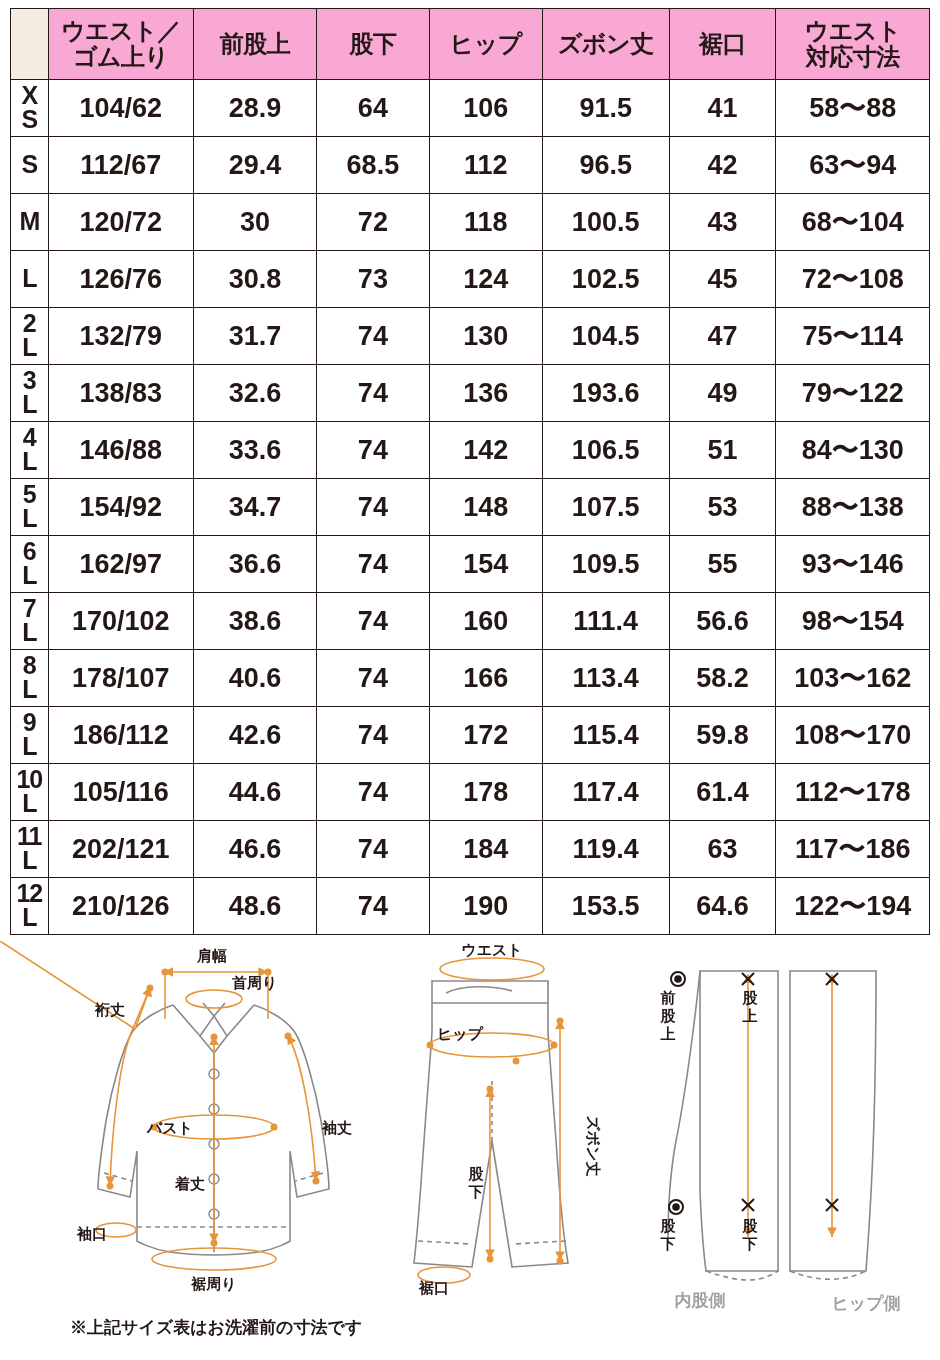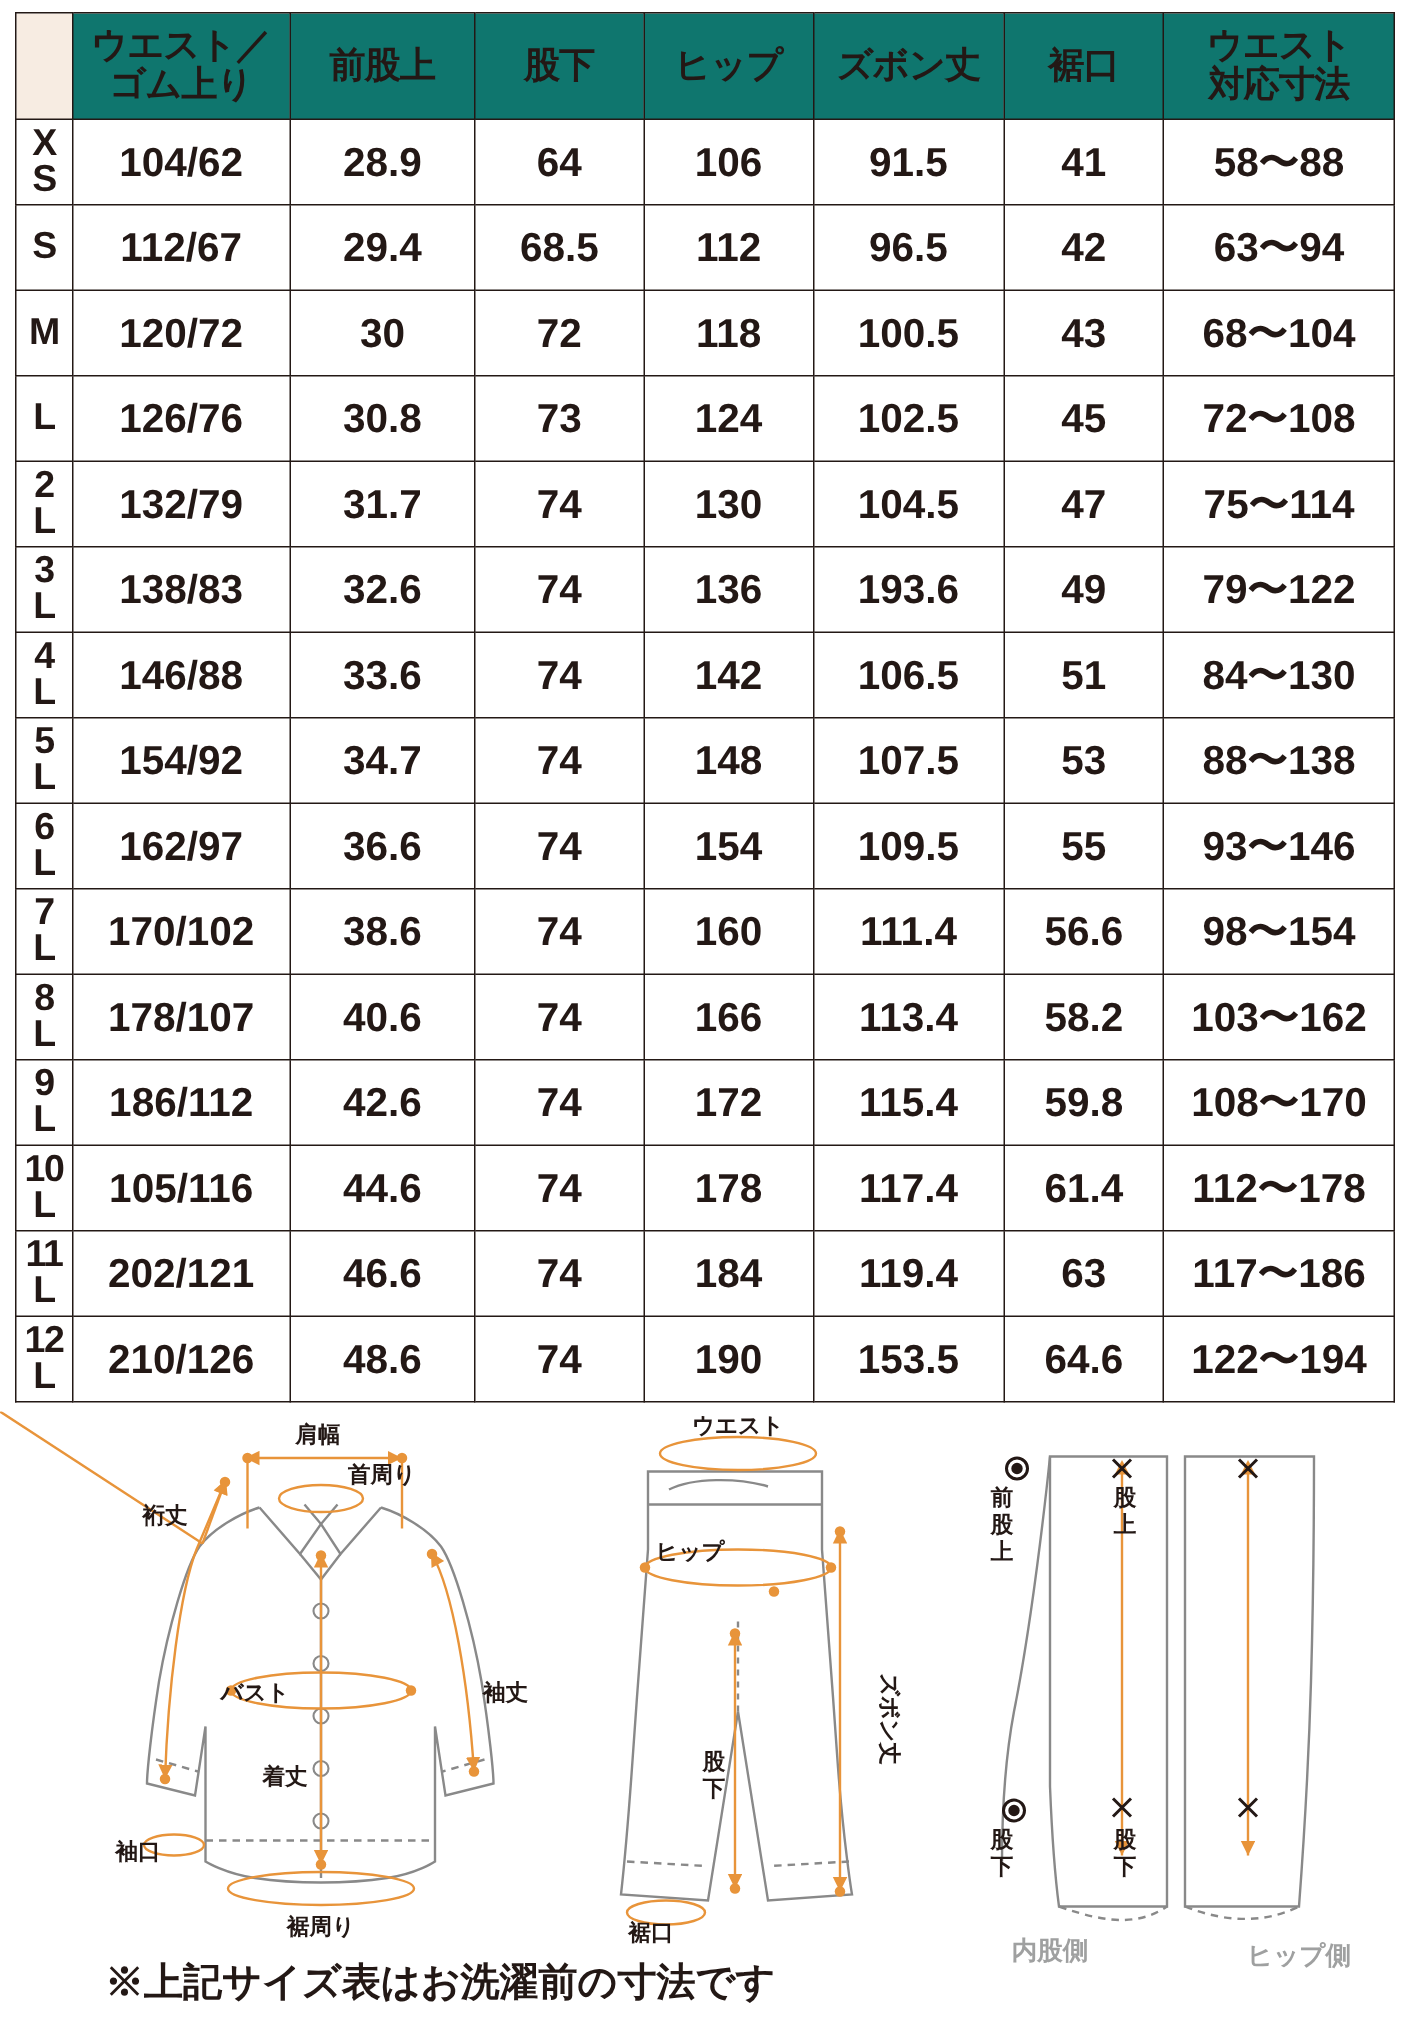--- a/index.html
+++ b/index.html
@@ -29,21 +29,21 @@
   }
   table.size-table td, table.size-table th {
     border: 1px solid #231815;
     text-align: center;
     vertical-align: middle;
     font-weight: bold;
     color: #231815;
     padding: 0;
   }
   thead th {
-    background: #0f766e;
+    background: #f9a8d4;
     font-size: 24px;
     line-height: 1.1;
     height: 70px;
     letter-spacing: -0.5px;
   }
   thead th.corner {
     width: 36px;
     background: #f7ece2;
   }
   tbody td {
@@ -73,21 +73,21 @@
     position: relative;
     width: 808px;
     height: 400px;
     margin-top: 6px;
   }
   .illus svg { display: block; }
   .note {
     position: absolute;
     left: 70px;
     bottom: 2px;
-    font-size: 26px;
+    font-size: 17px;
     font-weight: bold;
     color: #231815;
     letter-spacing: 0px;
   }
   .lbl {
     font-family: "Liberation Sans", sans-serif;
     font-size: 15px;
     font-weight: bold;
     fill: #231815;
   }

